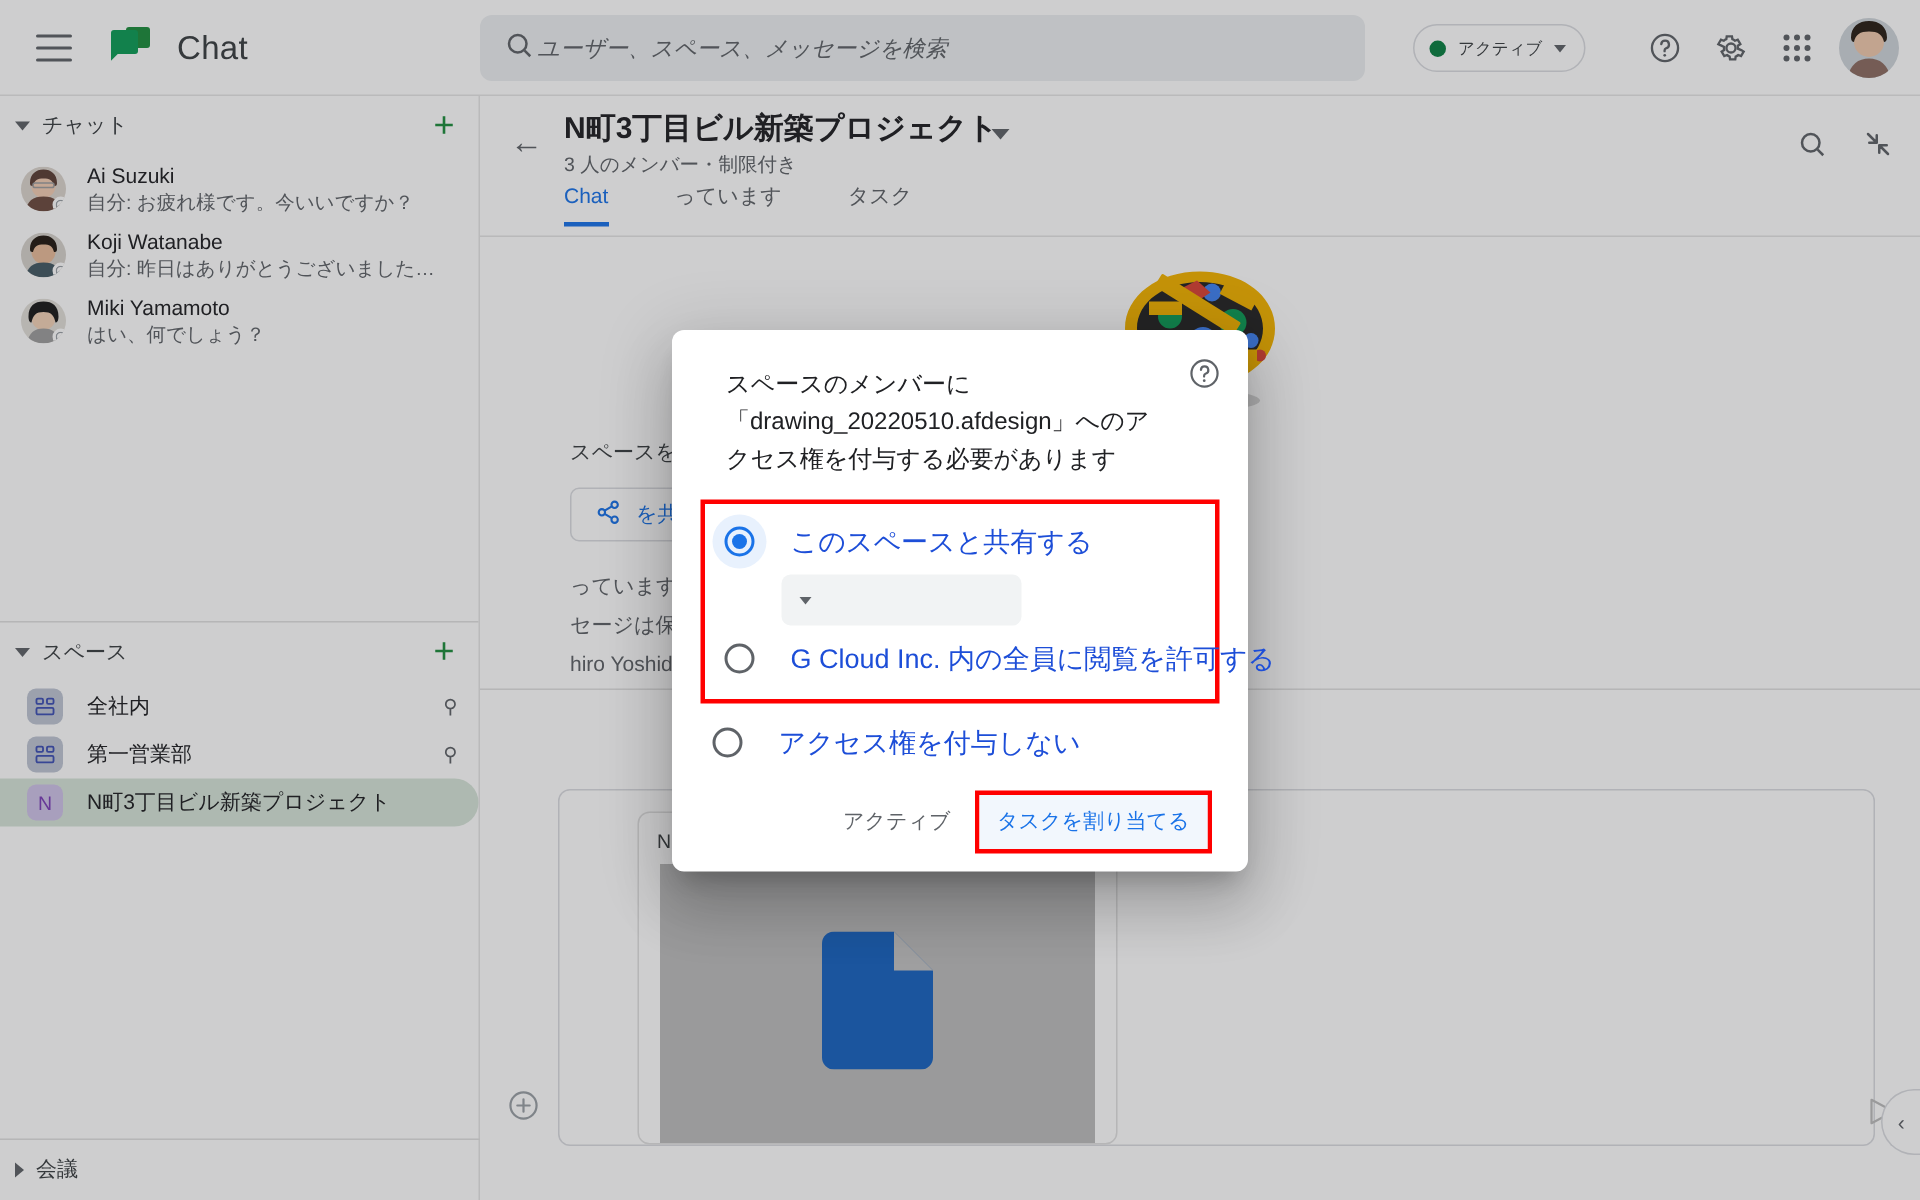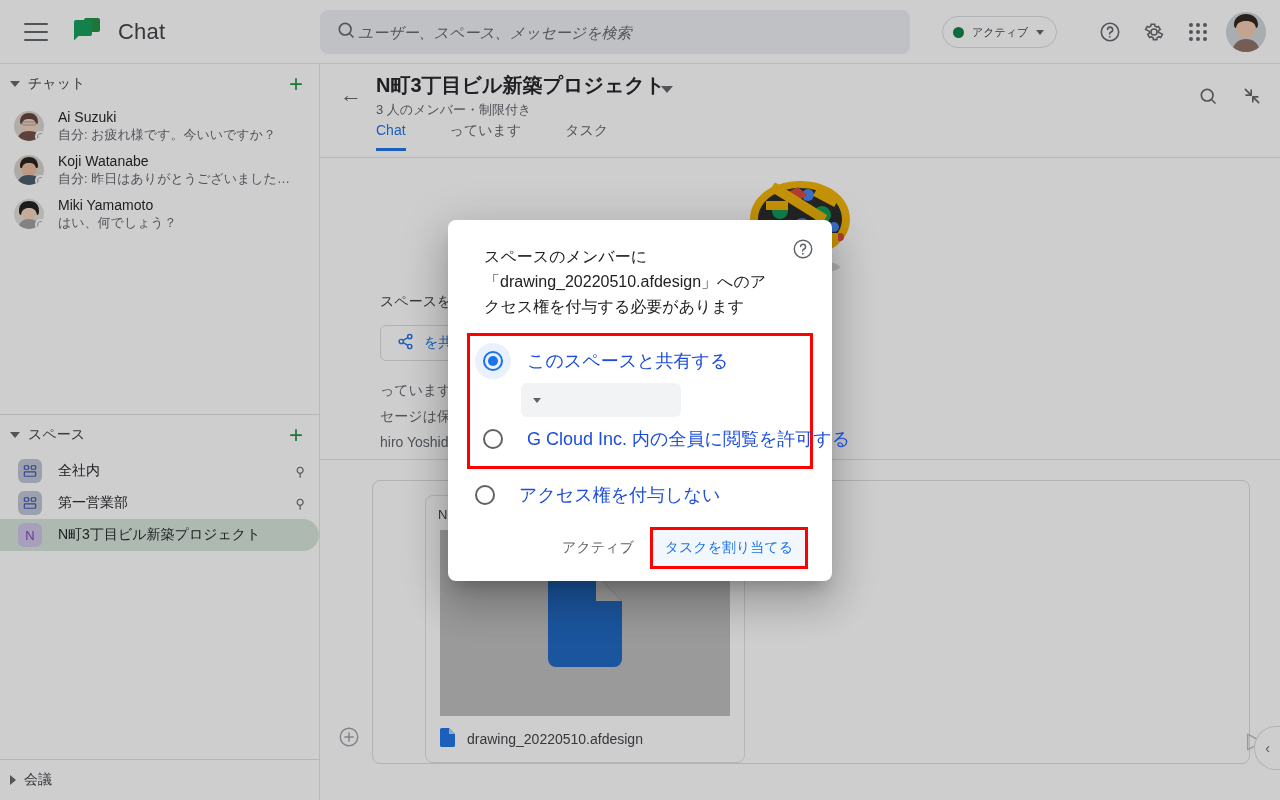--- a/index.html
+++ b/index.html
@@ -420,29 +420,20 @@
         <div class="attach-card">
           <div class="attach-title">N町3丁目</div>
           <div class="attach-thumb">
             <span>
               <svg width="74" height="92" viewBox="0 0 74 92">
                 <path d="M0 8a8 8 0 0 1 8-8h40l26 26v58a8 8 0 0 1-8 8H8a8 8 0 0 1-8-8z" fill="#1a65c0"></path>
                 <path d="M48 0l26 26H48z" fill="#c3c3c3"></path>
               </svg>
             </span>
           </div>
-          <div class="attach-name">
-            <span>
-              <svg width="15" height="19" viewBox="0 0 15 19">
-                  <path d="M0 1.6A1.6 1.6 0 0 1 1.6 0H9l6 6v11.4A1.6 1.6 0 0 1 13.4 19H1.6A1.6 1.6 0 0 1 0 17.4z" fill="#1a73e8"></path>
-                  <path d="M9 0l6 6H9z" fill="#bcd0ec"></path>
-                </svg>
-            </span>
-            <span>drawing_20220510.afdesign</span>
-          </div>
         </div>
       </div>
       <span class="composer-plus">
         <svg width="22" height="22" viewBox="0 0 24 24" fill="none" stroke="#9aa0a6" stroke-width="1.6">
             <circle cx="12" cy="12" r="9.5"></circle>
             <path d="M12 7.5v9M7.5 12h9" stroke-linecap="round"></path>
           </svg>
       </span>
       <span class="send-arrow">
         <svg width="22" height="22" viewBox="0 0 24 24" fill="none" stroke="#bdbdbd" stroke-width="1.6" stroke-linejoin="round">

